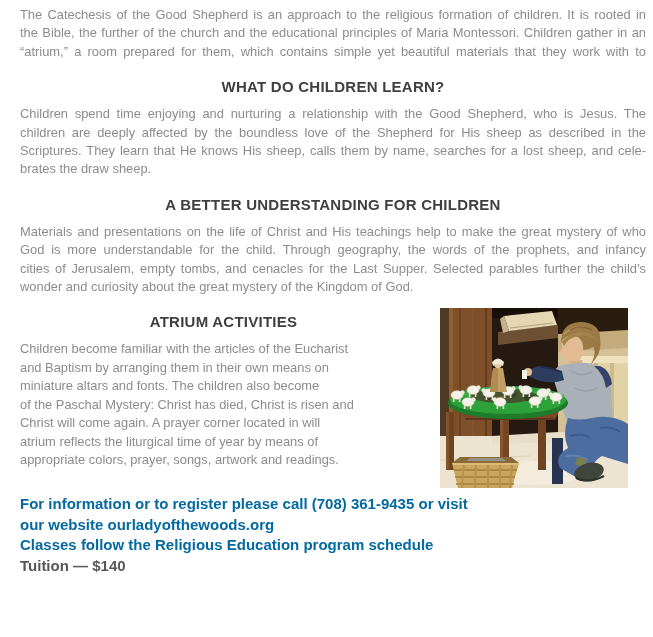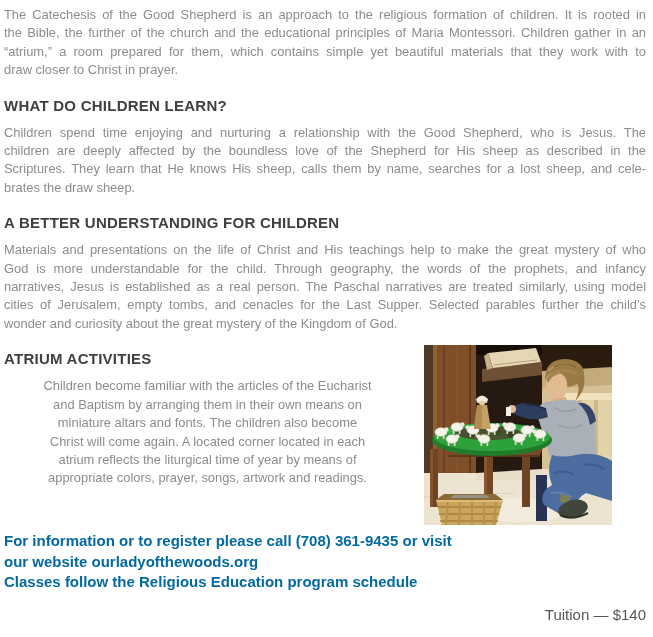--- a/index.html
+++ b/index.html
@@ -1,94 +1,93 @@
 <!DOCTYPE html>
 <html><head>
 <meta charset="utf-8">
 <style>
   html, body { margin: 0; padding: 0; }
   body {
     width: 653px; height: 637px; overflow: hidden;
     background: #ffffff;
     font-family: "Liberation Sans", sans-serif;
   }
-  .page { padding: 6px 7px 0 4px; }
+  .page { padding: 6px 7px 0 20px; }
 
   
   .jp { color: #8c8c8c; font-size: 12.9px; line-height: 18.4px; }
   .jl { text-align: justify; text-align-last: justify; }
   .jl-last { text-align-last: left; }
-  .ll { white-space: nowrap; text-align: center; }
+  .ll { white-space: nowrap; text-align: left; }
 
   
   h2.head {
     font-size: 15px; font-weight: bold; color: #3f3f3f;
     letter-spacing: 0.25px; line-height: 19px;
     margin: 16px 0 9px 0;
+    text-align: center;
   }
 
   
   .atrium { display: flex; }
   .atrium-left { width: 407px; }
   .atrium-left h2.head { margin-top: 16px; }
   .photo-wrap {
     margin-left: 13px; margin-top: 12px;
     width: 188px; height: 180px; flex: 0 0 188px;
     overflow: hidden;
   }
 
   
   .contact {
     margin-top: 6px;
     color: #0369a1; font-weight: bold;
     font-size: 15px; line-height: 20.5px;
   }
   .tuition {
-    margin-top: 12px;
-    color: #575757; font-weight: normal;
-    font-size: 15px; line-height: 20px; text-align: right;
+    color: #575757; font-weight: bold;
+    font-size: 15px; line-height: 20px;
   }
 </style>
 </head>
 <body>
 
 <div class="page">
 
   <div class="jp">
     <div class="jl">The Catechesis of the Good Shepherd is an approach to the religious formation of children. It is rooted in</div>
     <div class="jl">the Bible, the further of the church and the educational principles of Maria Montessori. Children gather in an</div>
     <div class="jl">“atrium,” a room prepared for them, which contains simple yet beautiful materials that they work with to</div>
-    <div class="jl jl-last">draw closer to Christ in prayer.</div>
   </div>
 
   <h2 class="head">WHAT DO CHILDREN LEARN?</h2>
   <div class="jp">
     <div class="jl">Children spend time enjoying and nurturing a relationship with the Good Shepherd, who is Jesus. The</div>
     <div class="jl">children are deeply affected by the boundless love of the Shepherd for His sheep as described in the</div>
     <div class="jl">Scriptures. They learn that He knows His sheep, calls them by name, searches for a lost sheep, and cele-</div>
     <div class="jl jl-last">brates the draw sheep.</div>
   </div>
 
   <h2 class="head">A BETTER UNDERSTANDING FOR CHILDREN</h2>
   <div class="jp">
     <div class="jl">Materials and presentations on the life of Christ and His teachings help to make the great mystery of who</div>
     <div class="jl">God is more understandable for the child. Through geography, the words of the prophets, and infancy</div>
-    <div class="jl">narratives, Jesus is established as a real person. The Paschal narratives are treated similarly, using model</div>
     <div class="jl">cities of Jerusalem, empty tombs, and cenacles for the Last Supper. Selected parables further the child’s</div>
     <div class="jl jl-last">wonder and curiosity about the great mystery of the Kingdom of God.</div>
   </div>
 
   <div class="atrium">
     <div class="atrium-left">
       <h2 class="head">ATRIUM ACTIVITIES</h2>
       <div class="jp">
         <div class="ll">Children become familiar with the articles of the Eucharist</div>
         <div class="ll">and Baptism by arranging them in their own means on</div>
         <div class="ll">miniature altars and fonts. The children also become</div>
-        <div class="ll">Christ will come again. A located corner located in each</div>
+        <div class="ll">of the Paschal Mystery: Christ has died, Christ is risen and</div>
+        <div class="ll">Christ will come again. A prayer corner located in will</div>
         <div class="ll">atrium reflects the liturgical time of year by means of</div>
         <div class="ll">appropriate colors, prayer, songs, artwork and readings.</div>
       </div>
     </div>
 
     <div class="photo-wrap" role="img" aria-label="A young boy kneels beside a low round green-topped wooden table, arranging small white sheep and a shepherd figure; a woven basket sits on the floor in front of wooden cabinets.">
       <svg width="188" height="180" viewBox="0 0 188 180">
         <rect width="188" height="180" fill="#eee7d8"></rect>
         <g>
           <rect x="0" y="0" width="9" height="140" fill="#4f3a25"></rect>

